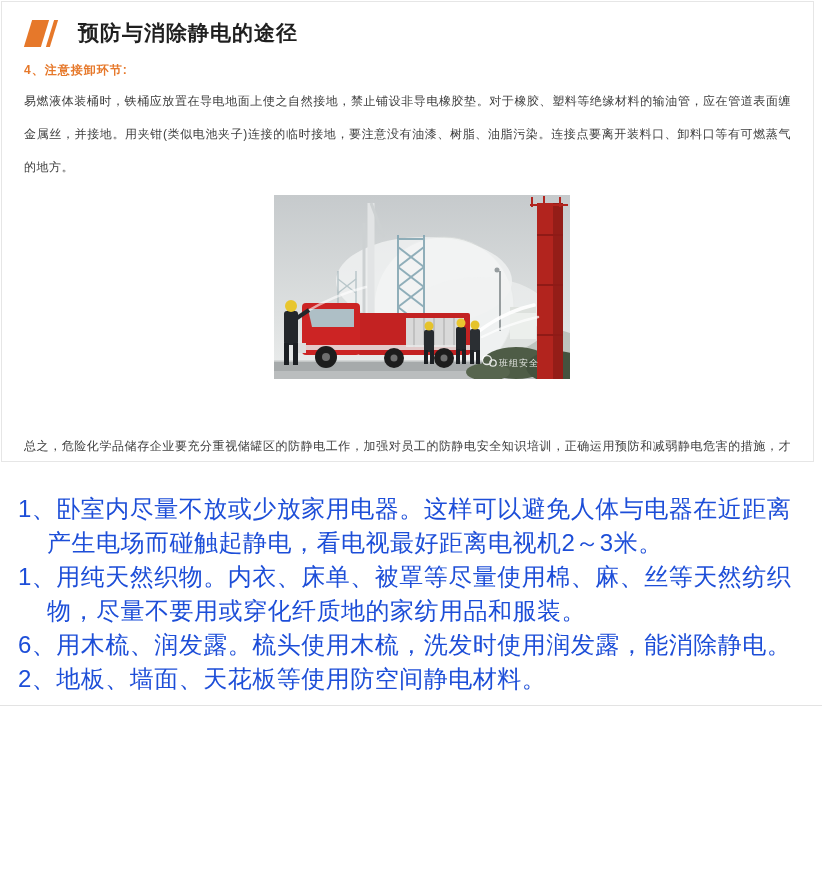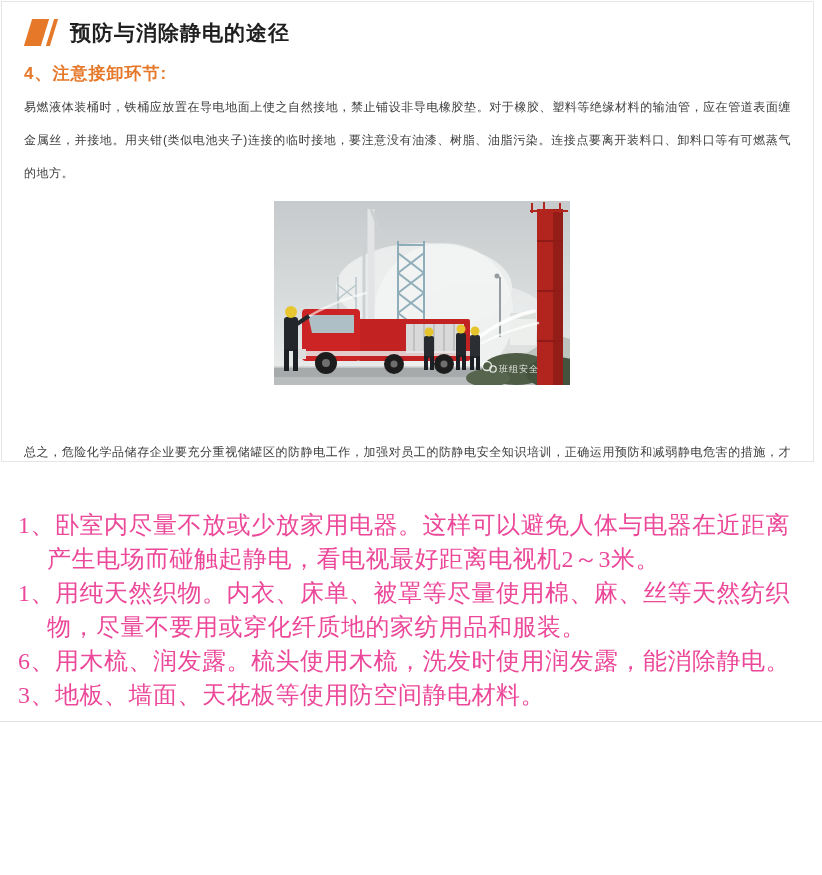--- a/index.html
+++ b/index.html
@@ -16,57 +16,57 @@
     font-family:"Liberation Sans","DejaVu Sans",sans-serif;
     color:var(--body);overflow:hidden;
   }
   
   .card1{
     margin:1px 8px 0 1px;height:461px;
     border:1px solid var(--border);
     padding:17px 22px 10px 22px;
     background:#fff;overflow:hidden;
   }
-  .sec-header{display:flex;align-items:flex-start;gap:12px;}
+  .sec-header{display:flex;align-items:center;gap:20px;}
   .slash-icon{position:relative;width:34px;height:27px;flex:0 0 auto;}
   .slash-icon .s1{
     position:absolute;left:4px;top:0;width:17px;height:27px;
     background:var(--accent);transform:skewX(-17deg);
   }
   .slash-icon .s2{
     position:absolute;left:26px;top:0;width:4px;height:27px;
     background:var(--accent);transform:skewX(-17deg);
   }
   h1.sec-title{
     margin:0;font-size:21px;font-weight:bold;color:var(--title);
     letter-spacing:1px;
   }
   .orange-sub{
-    margin:15px 0 4px 0;font-size:17px;font-weight:bold;
+    margin:15px 0 4px 0;font-size:12px;font-weight:bold;
     color:var(--accent);letter-spacing:1px;
   }
   .body-text{
     margin:6px 0 0 0;font-size:12px;line-height:33px;
     color:var(--body);text-align:justify;letter-spacing:0.5px;
   }
   .photo{
     margin:11px auto 10px auto;width:296px;height:224px;
     position:relative;transform:translateX(14px);
   }
   .photo svg{display:block;}
   .watermark-row{
     display:flex;justify-content:flex-end;align-items:center;gap:8px;
     margin:-14px 4px 0 0;color:var(--wm);font-size:23px;letter-spacing:2px;
   }
   
   .card2{margin:21px 16px 0 16px;}
   .card2 .sec-header{margin-left:-4px;}
   .items{
-    list-style:none;margin:46px 0 0 2px;padding:0;
-    font-size:24px;line-height:34px;color:#ec4899;font-family:Liberation Serif, serif;
+    list-style:none;margin:30px 0 0 2px;padding:0;
+    font-size:24px;line-height:34px;color:#1d4ed8;
   }
   .items li{padding-left:29px;text-indent:-29px;letter-spacing:0.5px;}
   .bottom-line{height:1px;background:#e3e3e3;margin:9px 0 0 0;}
 </style>
 </head>
 <body>
 
 <section class="card1">
   <div class="sec-header">
     <span class="slash-icon">
@@ -230,17 +230,17 @@
     </svg>
     <span>每日安全生产</span>
   </div>
 </section>
 
 <section class="card2">
   <ol class="items">
     <li>1、卧室内尽量不放或少放家用电器。这样可以避免人体与电器在近距离产生电场而碰触起静电，看电视最好距离电视机2～3米。</li>
     <li>1、用纯天然织物。内衣、床单、被罩等尽量使用棉、麻、丝等天然纺织物，尽量不要用或穿化纤质地的家纺用品和服装。</li>
     <li>6、用木梳、润发露。梳头使用木梳，洗发时使用润发露，能消除静电。</li>
-    <li>3、地板、墙面、天花板等使用防空间静电材料。</li>
+    <li>2、地板、墙面、天花板等使用防空间静电材料。</li>
   </ol>
 </section>
 
 <div class="bottom-line"></div>
 
 </body></html>

